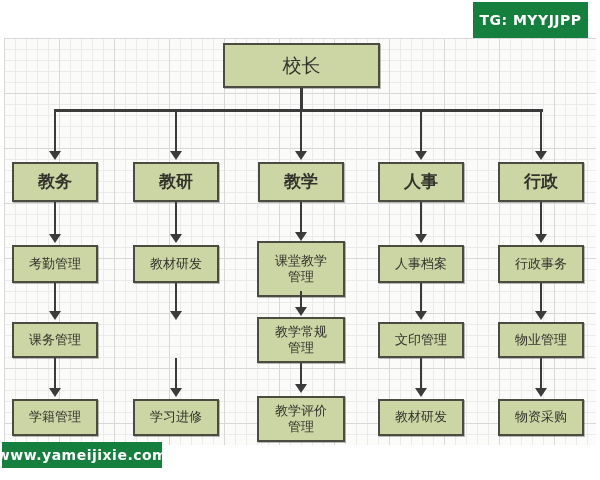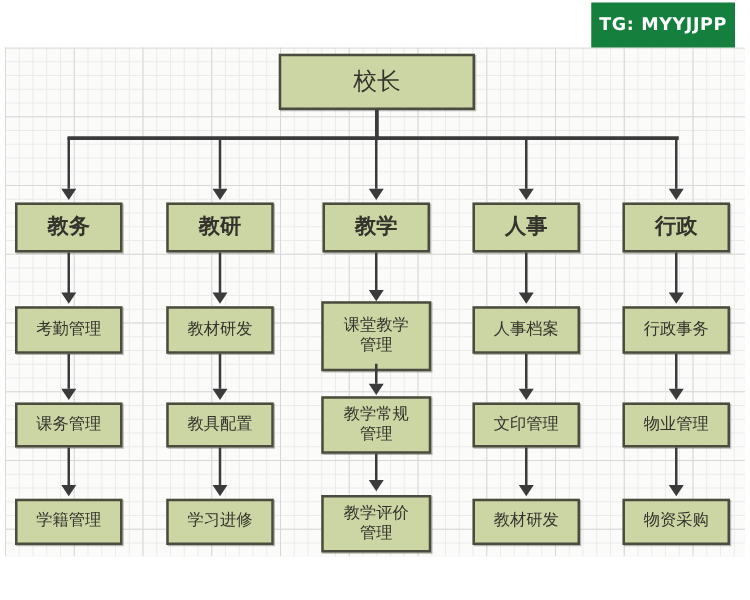--- a/index.html
+++ b/index.html
@@ -94,21 +94,20 @@
   <div class="vline" style="left:175px;top:283px;height:28px"></div>
   <div class="arrow" style="left:170px;top:311px"></div>
   <div class="vline" style="left:300px;top:291px;height:16px"></div>
   <div class="arrow" style="left:295px;top:307px"></div>
   <div class="vline" style="left:420px;top:283px;height:28px"></div>
   <div class="arrow" style="left:415px;top:311px"></div>
   <div class="vline" style="left:540px;top:283px;height:28px"></div>
   <div class="arrow" style="left:535px;top:311px"></div>
 
   <div class="node" style="left:12px;top:322px;width:86px;height:36px">课务管理</div>
-  <div class="node" style="left:133px;top:322px;width:86px;height:36px">教具配置</div>
   <div class="node" style="left:257px;top:317px;width:88px;height:46px">教学常规
 管理</div>
   <div class="node" style="left:378px;top:322px;width:86px;height:36px">文印管理</div>
   <div class="node" style="left:498px;top:322px;width:86px;height:36px">物业管理</div>
 
   <div class="vline" style="left:54px;top:358px;height:30px"></div>
   <div class="arrow" style="left:49px;top:388px"></div>
   <div class="vline" style="left:175px;top:358px;height:30px"></div>
   <div class="arrow" style="left:170px;top:388px"></div>
   <div class="vline" style="left:300px;top:363px;height:21px"></div>
@@ -119,14 +118,15 @@
   <div class="arrow" style="left:535px;top:388px"></div>
 
   <div class="node" style="left:12px;top:399px;width:86px;height:37px">学籍管理</div>
   <div class="node" style="left:133px;top:399px;width:86px;height:37px">学习进修</div>
   <div class="node" style="left:257px;top:396px;width:88px;height:46px">教学评价
 管理</div>
   <div class="node" style="left:378px;top:399px;width:86px;height:37px">教材研发</div>
   <div class="node" style="left:498px;top:399px;width:86px;height:37px">物资采购</div>
 
   <div class="overlay-badge badge-top">TG: MYYJJPP</div>
+  <div class="overlay-badge watermark-bottom">www.yameijixie.com</div>
 
 </div>
 
 </body></html>

